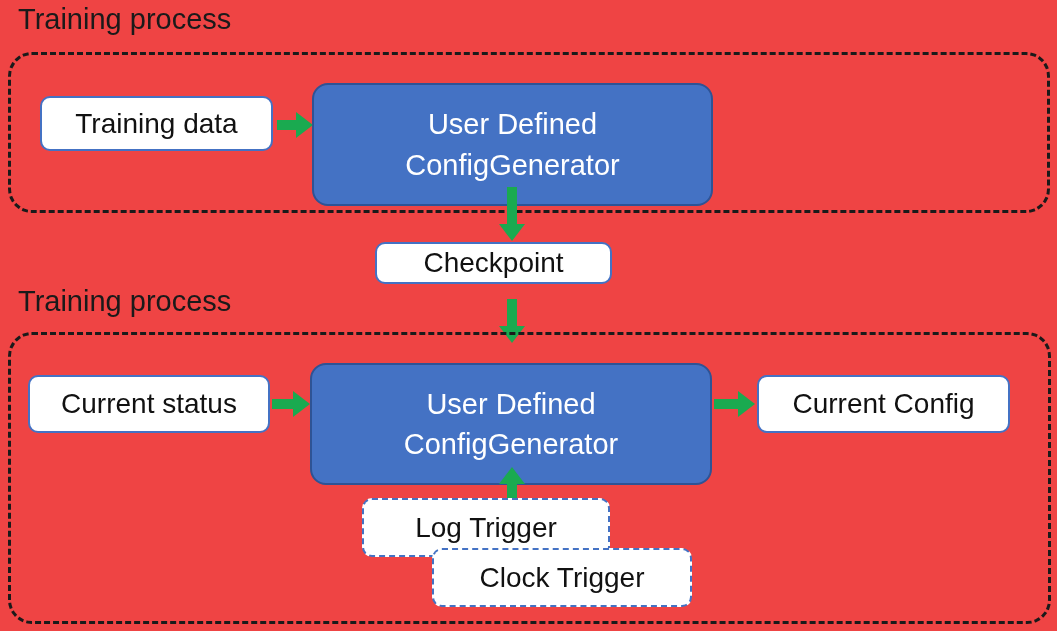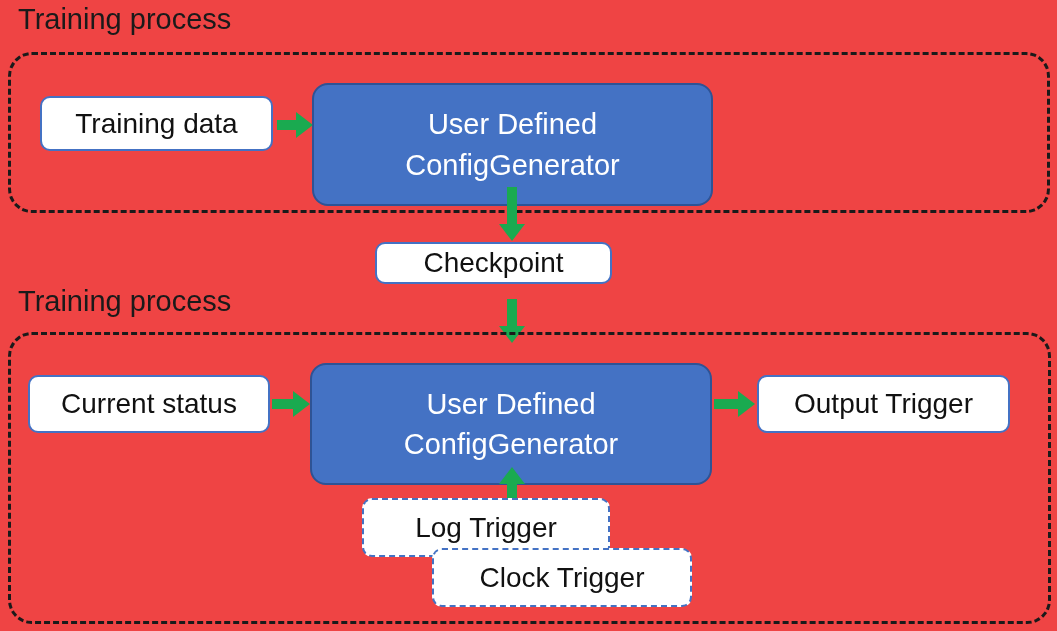--- a/index.html
+++ b/index.html
@@ -151,21 +151,21 @@
     <span>User Defined</span>
     <span>ConfigGenerator</span>
   </div>
 
   <div class="arrow arrow-right" style="left:714px; top:391px; width:41px; height:26px;">
     <div class="shaft" style="width:27px;"></div>
     <div class="head"></div>
   </div>
 
   <div class="io-box" style="left:757px; top:375px; width:253px; height:58px;">
-    <span>Output Trigger</span>
+    <span>Current Config</span>
   </div>
 
   <div class="arrow arrow-up" style="left:499px; top:467px; width:26px; height:31px;">
     <div class="shaft" style="height:17px;"></div>
     <div class="head"></div>
   </div>
 
   <div class="trigger-box" style="left:432px; top:548px; width:260px; height:59px; z-index:2;">
     <span>Clock Trigger</span>
   </div>

